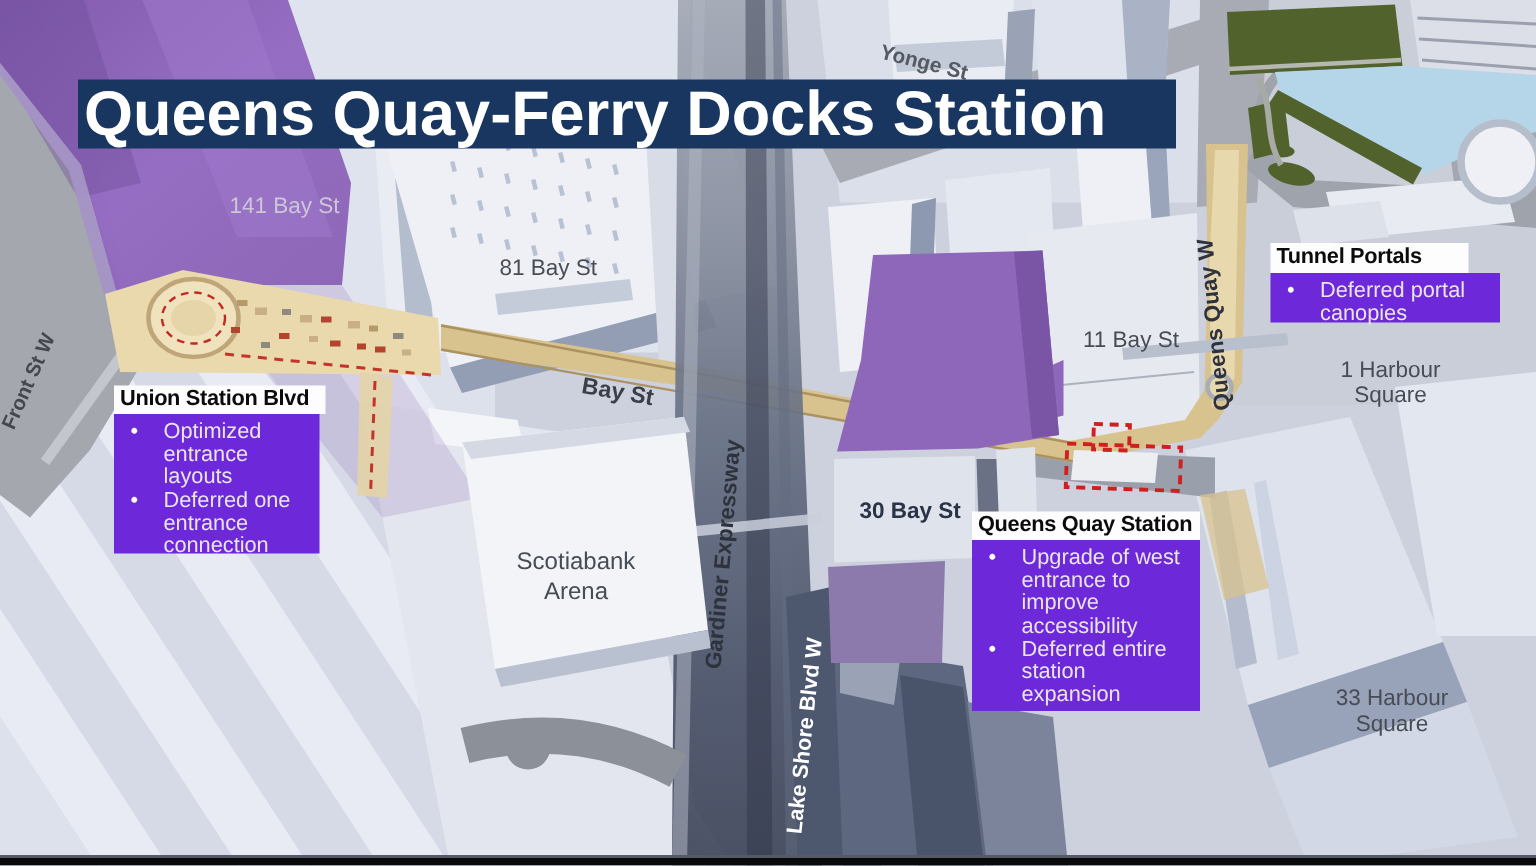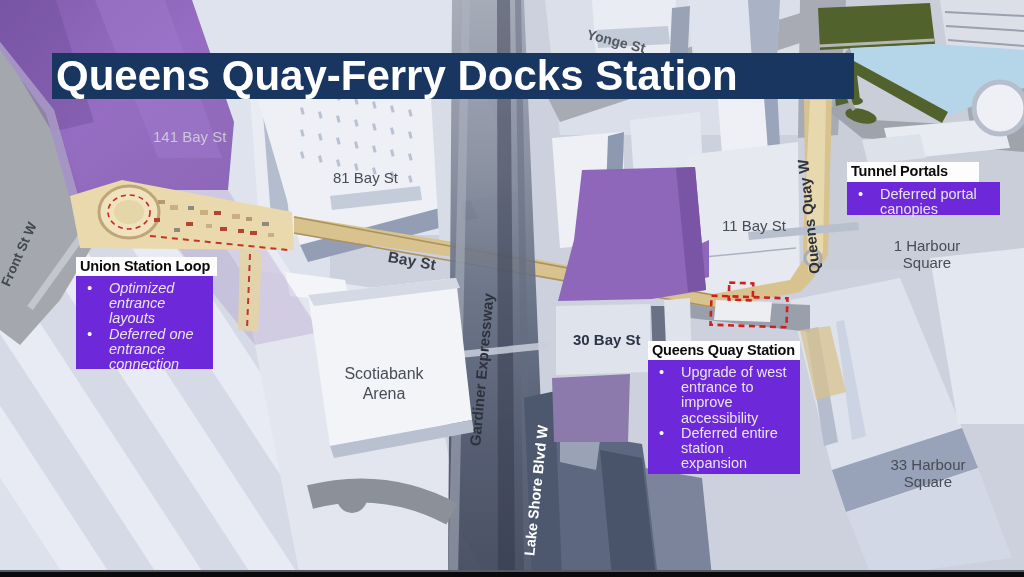--- a/index.html
+++ b/index.html
@@ -3,21 +3,21 @@
 <meta charset="utf-8">
 <style>
   html,body{margin:0;padding:0;background:#ccd1dd;}
   #stage{position:relative;width:1024px;height:577px;overflow:hidden;font-family:"Liberation Sans",sans-serif;}
   #stage svg{position:absolute;left:0;top:0;}
   .hdr{position:absolute;background:#fdfdfd;color:#0b0b0b;font-weight:bold;font-size:14.5px;line-height:19px;padding:0 4px;white-space:nowrap;box-sizing:border-box;letter-spacing:-0.2px;}
   .blk{position:absolute;background:#6d28d9;color:#e9e5e7;font-size:14.5px;line-height:15.2px;}
   .blk ul{margin:5px 0 0 0;padding:0 4px 0 24px;list-style:none;}
   .blk li{position:relative;padding-left:9px;margin:0;}
   .blk li:before{content:"\2022";position:absolute;left:-13px;top:0;color:#fff;}
-  #banner{position:absolute;left:52px;top:53px;width:802px;height:46px;background:#183660;color:#fff;font-weight:bold;font-size:42px;line-height:45px;padding-left:4px;box-sizing:border-box;white-space:nowrap;}
+  #banner{position:absolute;left:52px;top:53px;width:732px;height:46px;background:#183660;color:#fff;font-weight:bold;font-size:42px;line-height:45px;padding-left:4px;box-sizing:border-box;white-space:nowrap;}
 </style>
 </head>
 <body>
 <div id="stage">
 <svg width="1024" height="577" viewBox="0 0 1024 577">
 <defs>
   <linearGradient id="gexp" x1="0" y1="0" x2="0" y2="1">
     <stop offset="0" stop-color="#a2a7b4"></stop>
     <stop offset="0.28" stop-color="#838a9a"></stop>
     <stop offset="0.52" stop-color="#616b7f"></stop>
@@ -236,22 +236,22 @@
   <text x="0" y="0" transform="translate(411 266) rotate(10)" text-anchor="middle" font-weight="bold" font-size="15.5px" fill="#3a3f48">Bay St</text>
   <text x="0" y="0" transform="translate(487 370) rotate(-85)" text-anchor="middle" font-weight="bold" font-size="15px" fill="#2e323c">Gardiner Expressway</text>
   <text x="0" y="0" transform="translate(541 491) rotate(-84)" text-anchor="middle" font-weight="bold" font-size="14.5px" fill="#ffffff">Lake Shore Blvd W</text>
   <text x="0" y="0" transform="translate(814 216) rotate(-96)" text-anchor="middle" font-weight="bold" font-size="15px" fill="#2e323c">Queens Quay W</text>
 </g>
 
 <rect x="0" y="570" width="1024" height="2" fill="#555a64"></rect>
 <rect x="0" y="572" width="1024" height="5" fill="#0a0a0c"></rect>
 </svg>
 
-<div class="hdr" style="left:76px;top:257px;width:141px;height:19px;">Union Station Loop</div>
-<div class="blk" style="left:76px;top:276px;width:137px;height:93px;font-style:italic;">
+<div class="hdr" style="left:76px;top:257px;width:141px;height:19px;">Union Station Blvd</div>
+<div class="blk" style="left:76px;top:276px;width:137px;height:93px;">
   <ul>
     <li>Optimized<br>entrance<br>layouts</li>
     <li>Deferred one<br>entrance<br>connection</li>
   </ul>
 </div>
 
 <div class="hdr" style="left:847px;top:162px;width:132px;height:20px;">Tunnel Portals</div>
 <div class="blk" style="left:847px;top:182px;width:153px;height:33px;">
   <ul>
     <li>Deferred portal<br>canopies</li>

